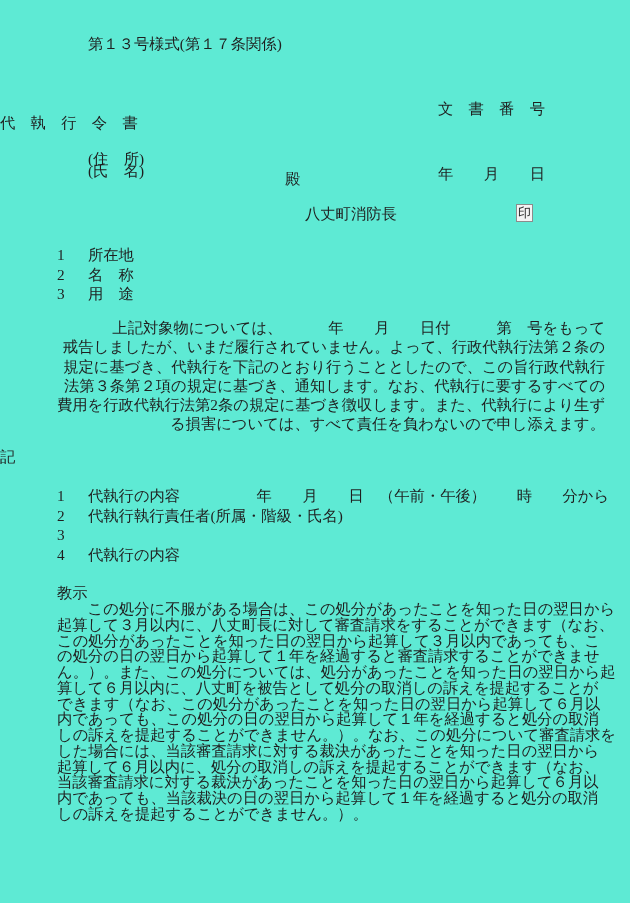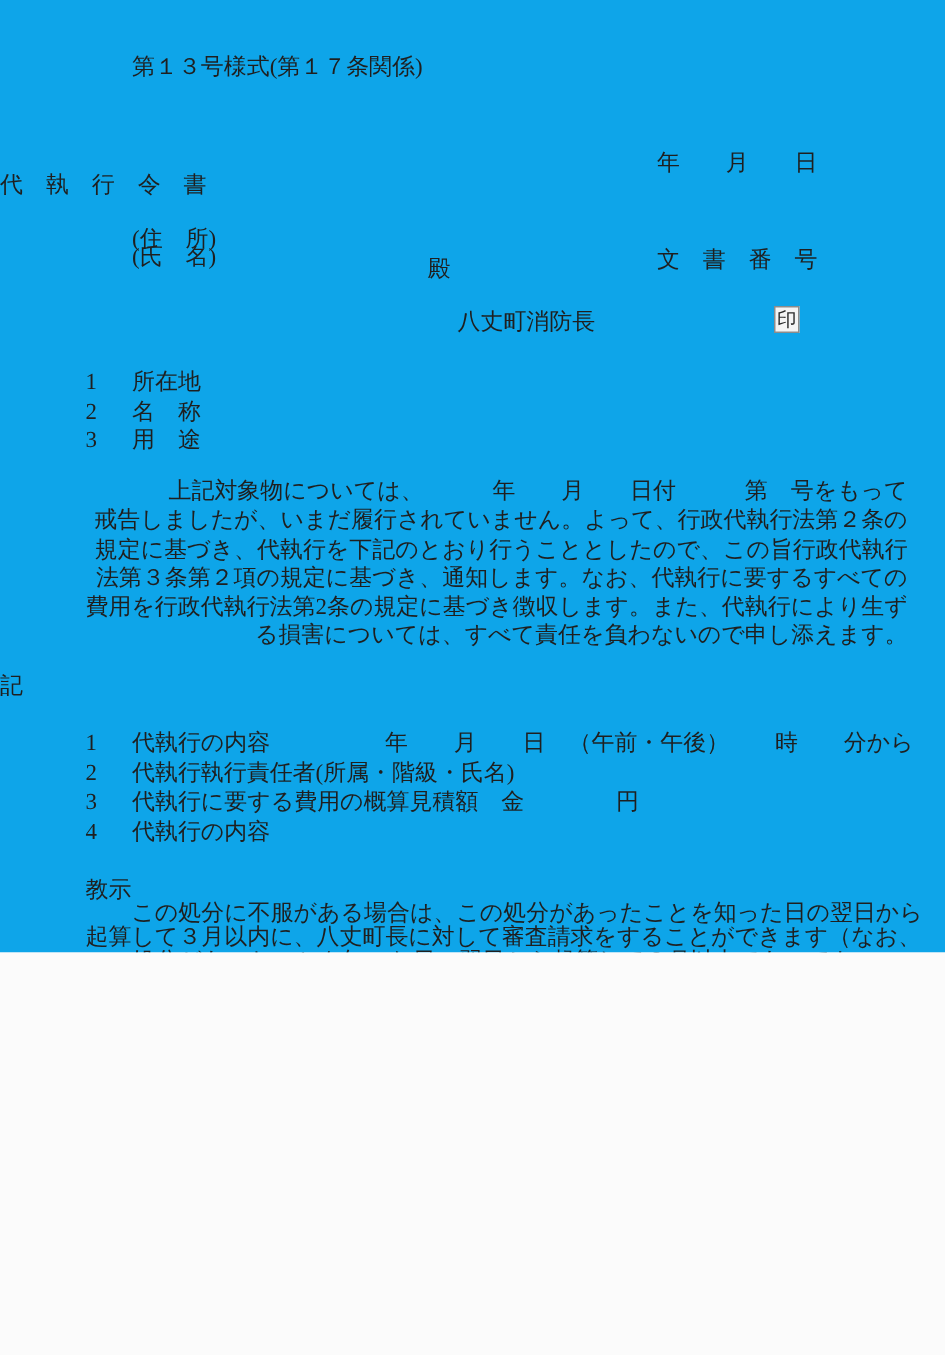--- a/index.html
+++ b/index.html
@@ -1,17 +1,17 @@
 <!DOCTYPE html>
 <html><head>
 <meta charset="utf-8">
 <style>
   html,body{margin:0;padding:0;background:#fbfbfb;}
   .page{
-    position:relative;width:630px;height:635px;background:#0ea5e9;
+    position:relative;width:630px;height:903px;background:#5eead4;
     font-family:"Liberation Serif","DejaVu Serif",serif;
     color:#1f1f1f;font-size:15.3px;overflow:hidden;
   }
   .abs{position:absolute;white-space:pre;}
   .center{position:absolute;left:0;width:630px;white-space:pre;}
   .meta-block{position:absolute;right:85px;top:55px;text-align:right;line-height:21.5px;white-space:pre;}
   .para{position:absolute;white-space:pre;}
   .body-para{left:57px;top:318px;line-height:19.3px;text-align:right;}
   .kyoji-para{left:57px;top:601px;line-height:15.75px;}
   .list{position:absolute;left:57px;}
@@ -26,22 +26,22 @@
   }
 </style>
 </head>
 <body>
 
 <div class="page">
 
   <div class="abs" style="left:88px;top:34px;">第１３号様式(第１７条関係)</div>
 
   <div class="meta-block">
+    <div>文　書　番　号</div>
     <div>年　　月　　日</div>
-    <div>文　書　番　号</div>
   </div>
 
   <div class="center" style="top:113px;">代　執　行　令　書</div>
 
   <div class="abs" style="left:88px;top:149px;">(住　所)</div>
   <div class="abs" style="left:88px;top:161px;">(氏　名)</div>
   <div class="abs" style="left:285px;top:169px;">殿</div>
 
   <div class="abs" style="left:305px;top:204px;text-align:right;">八丈町消防長</div>
   <span class="seal">印</span>
@@ -74,21 +74,20 @@
     <div class="lrow">
       <span class="num">1</span>
       <span>代執行の内容　　　　　年　　月　　日　（午前・午後）　　時　　分から</span>
     </div>
     <div class="lrow">
       <span class="num">2</span>
       <span>代執行執行責任者(所属・階級・氏名)</span>
     </div>
     <div class="lrow">
       <span class="num">3</span>
-      <span>代執行に要する費用の概算見積額　金　　　　円</span>
     </div>
     <div class="lrow">
       <span class="num">4</span>
       <span>代執行の内容</span>
     </div>
   </div>
 
   <div class="abs" style="left:57px;top:583px;">教示</div>
 
   <div class="para kyoji-para">　　この処分に不服がある場合は、この処分があったことを知った日の翌日から

